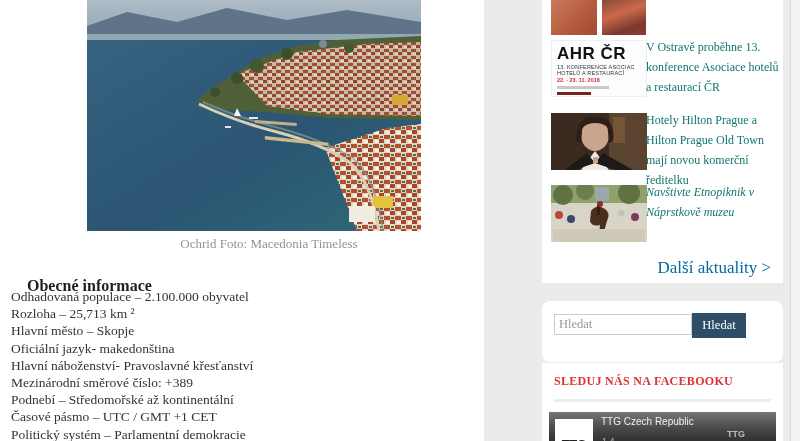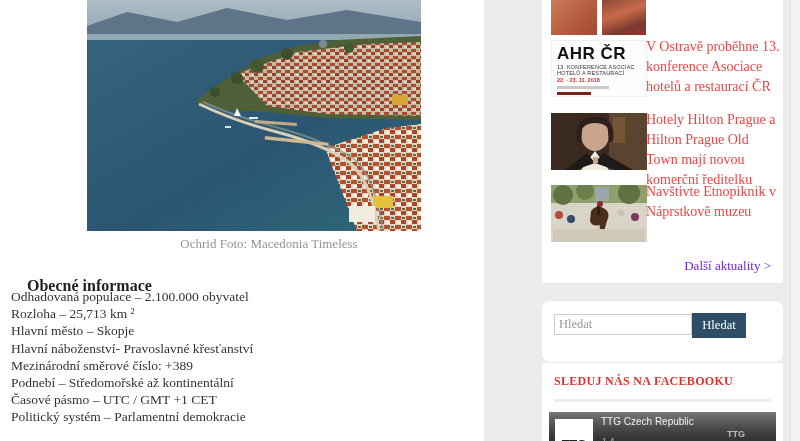--- a/index.html
+++ b/index.html
@@ -19,31 +19,31 @@
   .sidebar{position:absolute;left:542px;top:0;width:241px;height:441px;}
   .widget{position:absolute;left:0;width:241px;background:#fff;}
   .w-news{top:0;height:283px;}
   .w-search{top:301px;height:61px;border-radius:8px;}
   .w-fb{top:363px;height:78px;}
   .cut-thumb{position:absolute;top:0;height:35px;}
   .cut-thumb.a{left:9px;width:46px;background:linear-gradient(135deg,#c97b5a,#b45a3d 60%,#a14a33);}
   .cut-thumb.b{left:60px;width:44px;background:linear-gradient(160deg,#8a4a3a,#c96a4a 40%,#7a3a30 75%,#933);}
   .news-row{position:absolute;left:9px;width:223px;}
   .news-thumb{position:absolute;left:0;top:0;width:96px;height:57px;overflow:hidden;}
-  .news-title{position:absolute;left:95px;top:-3px;width:137px;font-size:14px;
-              line-height:20px;color:#ef4444;text-decoration:none;display:block;}
+  .news-title{position:absolute;left:95px;top:-3px;width:137px;font-size:12px;
+              line-height:20px;color:#0f766e;text-decoration:none;display:block;}
   
   .ahr{background:#fdfdfd;border:1px solid #eee;box-sizing:border-box;padding:3px 0 0 5px;
        font-family:"Liberation Sans","DejaVu Sans",sans-serif;}
   .ahr-brand{font-size:17px;font-weight:bold;color:#111;letter-spacing:.5px;}
   .ahr-line{font-size:5.5px;color:#333;letter-spacing:.2px;}
   .ahr-date{font-size:5.5px;color:#d42b2b;font-weight:bold;margin-top:1px;}
   .ahr-bar{width:52px;height:3px;background:#c9c9c9;margin-top:3px;}
   .ahr-bar2{width:34px;height:3px;background:#7a2222;margin-top:3px;}
-  .more-link{position:absolute;right:12px;top:258px;font-size:13px;color:#6d28d9;
+  .more-link{position:absolute;right:12px;top:258px;font-size:17px;color:#0369a1;
              text-decoration:none;}
   
   .search-input{position:absolute;left:12px;top:13px;width:128px;height:19px;
         border:1px solid #ccc;font-family:"Liberation Serif",serif;font-size:12.5px;
         color:#333;padding:0 4px;background:#fff;}
   .search-input::placeholder{color:#999;}
   .search-btn{position:absolute;left:150px;top:12px;width:54px;height:25px;
         background:#2d4e66;color:#fff;border:none;font-family:"Liberation Serif",serif;
         font-size:12.5px;cursor:pointer;}
   
@@ -133,20 +133,21 @@
     </svg>
 
     <div class="caption">Ochrid Foto: Macedonia Timeless</div>
 
     <h2 class="section-heading">Obecné informace</h2>
 
     <ul class="facts">
       <li>Odhadovaná populace – 2.100.000 obyvatel</li>
       <li>Rozloha – 25,713 km ²</li>
       <li>Hlavní město – Skopje</li>
+      <li>Oficiální jazyk- makedonština</li>
       <li>Hlavní náboženství- Pravoslavné křesťanství</li>
       <li>Mezinárodní směrové číslo: +389</li>
       <li>Podnebí – Středomořské až kontinentální</li>
       <li>Časové pásmo – UTC / GMT +1 CET</li>
       <li>Politický systém – Parlamentní demokracie</li>
     </ul>
   </div>
 
   <div class="sidebar">
 
@@ -177,21 +178,21 @@
           <path d="M26,28 Q24,12 32,8 L30,30 Z" fill="#2e2019"></path>
           <path d="M62,28 Q64,12 56,8 L58,30 Z" fill="#2e2019"></path>
           <polygon points="30,57 44,38 58,57" fill="#f0ece4"></polygon>
           <polygon points="14,57 36,40 44,50 24,57" fill="#1d1a18"></polygon>
           <polygon points="82,57 52,40 44,50 64,57" fill="#1d1a18"></polygon>
           <rect x="42" y="44" width="5" height="6" fill="#caa58d"></rect>
         </svg>
         <a href="#" class="news-title">Hotely Hilton Prague a Hilton Prague Old Town mají novou komerční ředitelku</a>
       </div>
 
-      <div class="news-row" style="top:185px;height:58px;">
+      <div class="news-row" style="top:185px;height:58px;font-style:italic;">
         <svg class="news-thumb" viewBox="0 0 96 57" preserveAspectRatio="none" style="width:96px;height:57px;">
           <rect width="96" height="57" fill="#d8d5c8"></rect>
           <rect x="0" y="0" width="96" height="18" fill="#8fa06a"></rect>
           <circle cx="12" cy="10" r="10" fill="#5f7342"></circle>
           <circle cx="34" cy="6" r="9" fill="#6b7f4c"></circle>
           <circle cx="78" cy="8" r="11" fill="#5f7342"></circle>
           <rect x="44" y="2" width="14" height="14" fill="#9aa7ad"></rect>
           <circle cx="8" cy="30" r="4" fill="#b34a3a"></circle>
           <circle cx="20" cy="34" r="4" fill="#3a4a6b"></circle>
           <circle cx="84" cy="32" r="4" fill="#7a3a5a"></circle>

